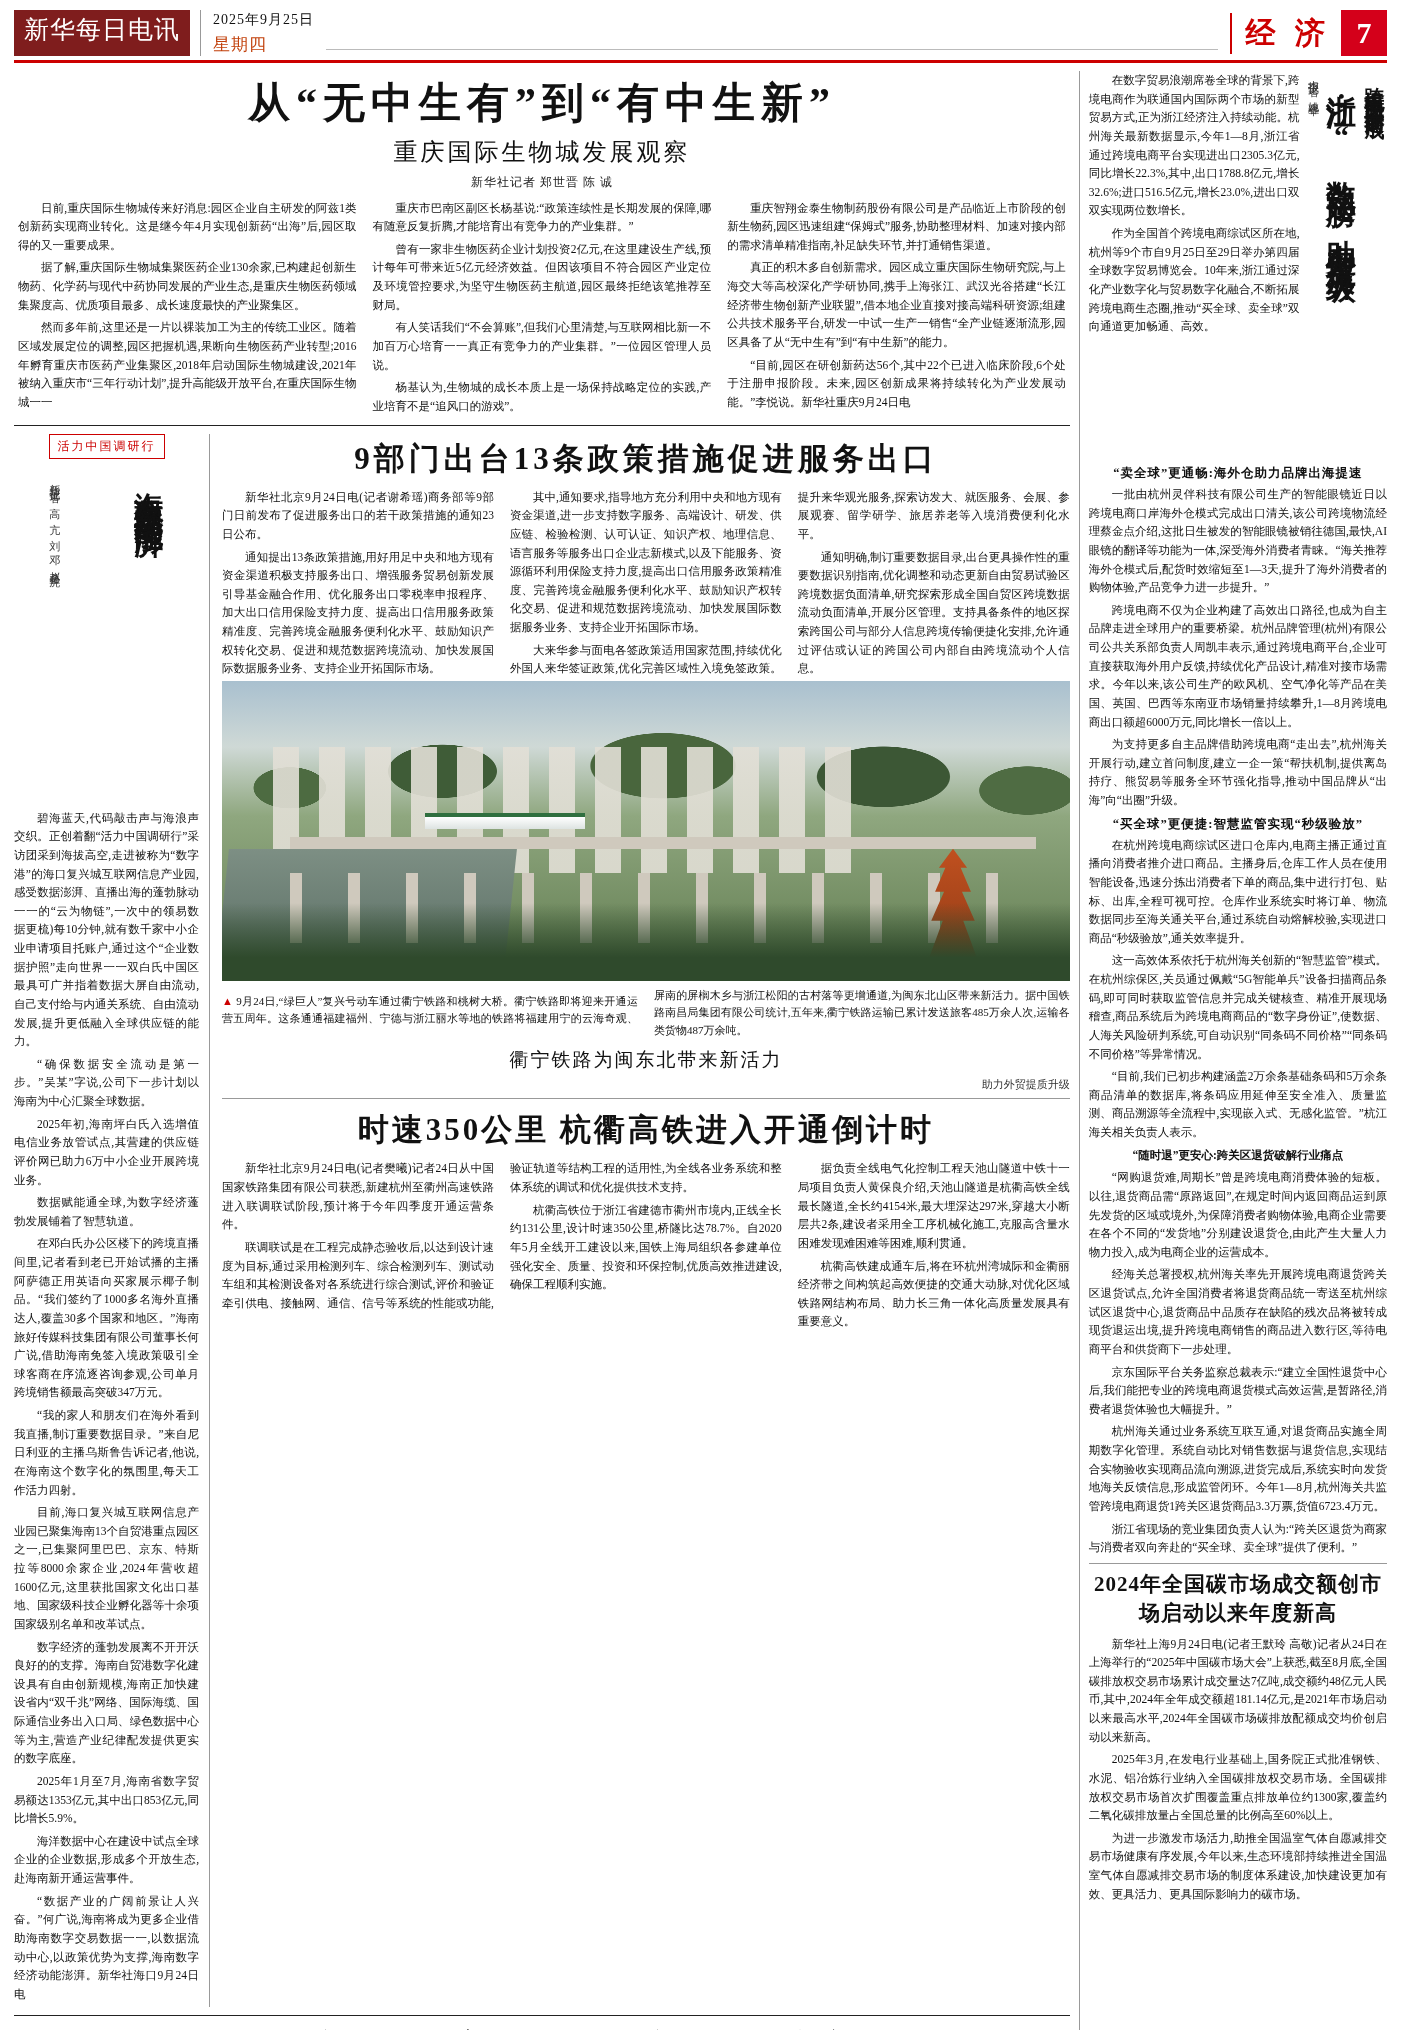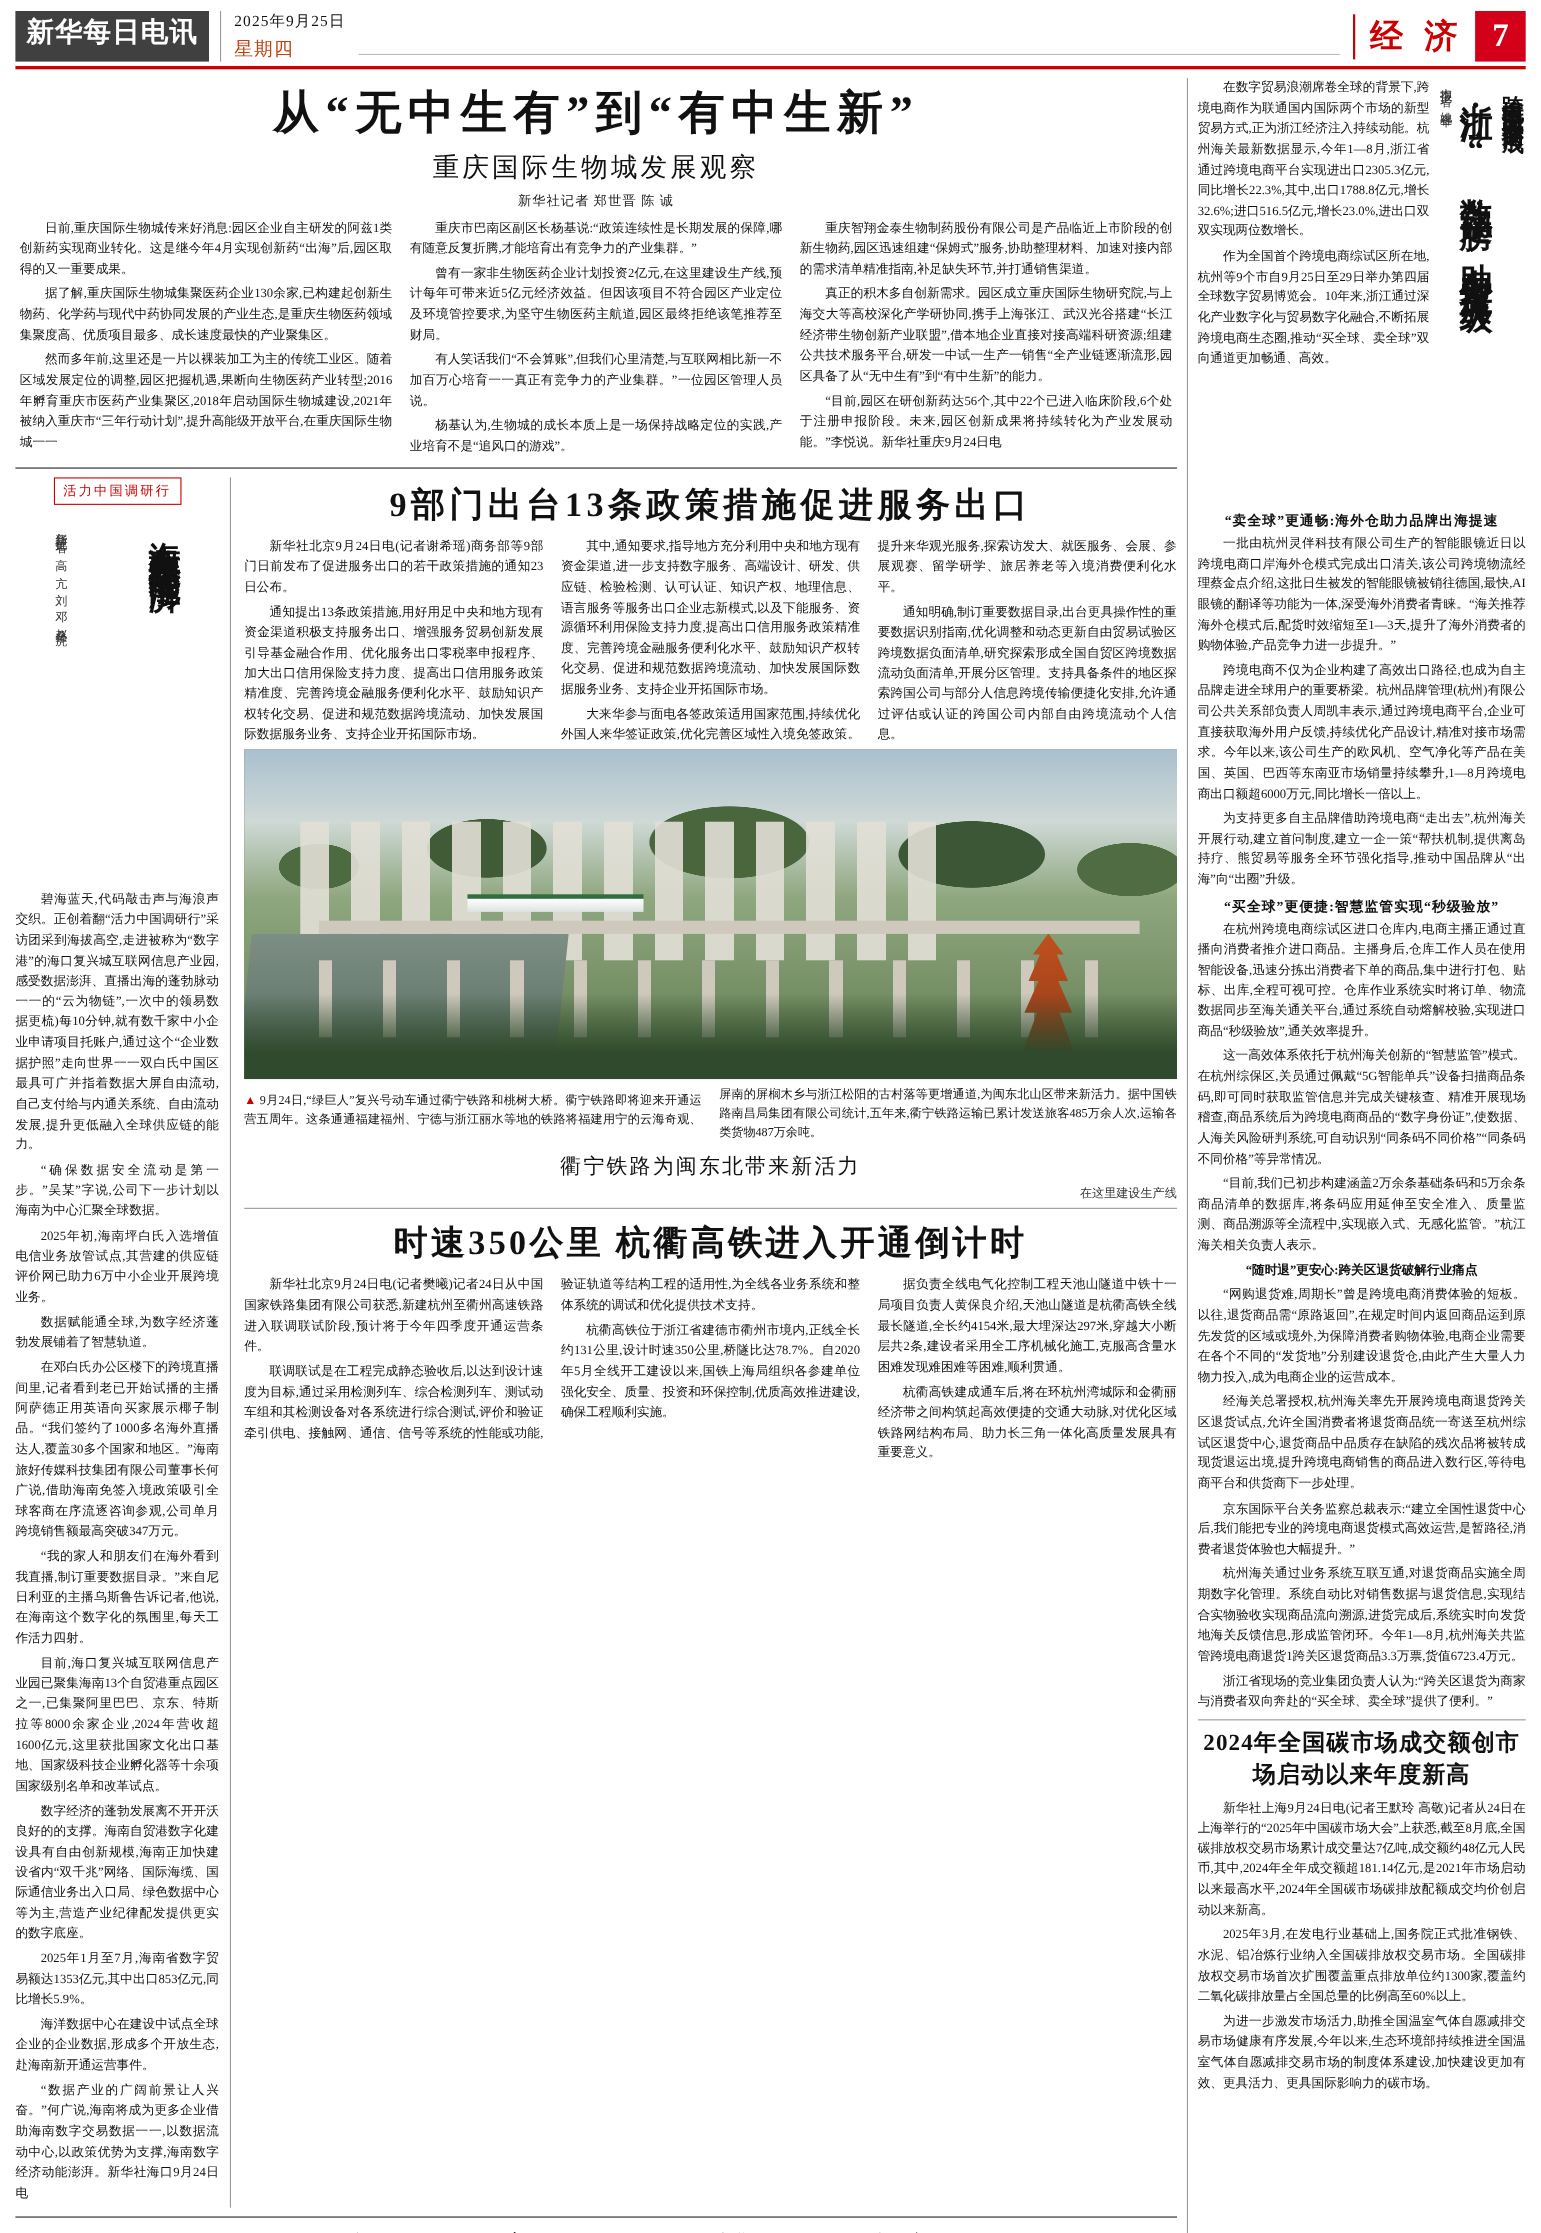--- a/index.html
+++ b/index.html
@@ -8,21 +8,21 @@
     width:1401px;
     background:#ffffff;
     font-family:"Liberation Serif", "DejaVu Serif", serif;
     color:#111;
   }
   .page { width:1401px; min-height:2030px; position:relative; padding:10px 14px 8px 14px; }
 
   
   .masthead { display:flex; align-items:stretch; border-bottom:3px solid #c00; padding-bottom:4px; }
   .logo {
-    background:#404040; color:#fff; font-weight:bold; font-size:25px;
+    background:#7f1d1d; color:#fff; font-weight:normal; font-size:25px;
     padding:7px 10px 6px 10px; letter-spacing:1px; white-space:nowrap;
     font-family:"Liberation Serif", serif; line-height:1.05;
   }
   .date-block { border-left:1px solid #999; margin-left:10px; padding-left:12px; display:flex; flex-direction:column; justify-content:center; }
   .date-block .d1 { font-size:14px; color:#111; letter-spacing:1px; }
   .date-block .d2 { font-size:17px; color:#c2410c; letter-spacing:1px; margin-top:4px; }
   .mast-spacer { flex:1; border-bottom:1px solid #bbb; margin:0 12px 6px 12px; height:1px; align-self:flex-end; }
   .section-name { font-size:30px; font-weight:bold; color:#c00; letter-spacing:6px; align-self:center; padding-right:10px; border-left:2px solid #c00; padding-left:14px; }
   .page-num { background:#d4001a; color:#fff; font-size:30px; font-weight:bold; width:46px; height:46px; display:flex; align-items:center; justify-content:center; align-self:center; }
 
@@ -201,21 +201,21 @@
             <div class="piers"></div>
             <div class="train"></div>
             <div class="pagoda"></div>
             <div class="trees"></div>
           </div>
 
           <div class="cols2" style="margin-top:6px;">
             <p class="cap"><span class="mark">▲ </span><span>9月24日,“绿巨人”复兴号动车通过衢宁铁路和桃树大桥。衢宁铁路即将迎来开通运营五周年。这条通通福建福州、宁德与浙江丽水等地的铁路将福建用宁的云海奇观、屏南的屏榈木乡与浙江松阳的古村落等更增通道,为闽东北山区带来新活力。据中国铁路南昌局集团有限公司统计,五年来,衢宁铁路运输已累计发送旅客485万余人次,运输各类货物487万余吨。</span></p>
           </div>
           <div class="cap-title">衢宁铁路为闽东北带来新活力</div>
-          <div class="cap-credit">在这里建设生产线</div>
+          <div class="cap-credit">助力外贸提质升级</div>
 
           <div class="rule-thin"></div>
 
           <div class="hl-350">时速350公里 杭衢高铁进入开通倒计时</div>
           <div class="cols3">
             <p class="t">新华社北京9月24日电(记者樊曦)记者24日从中国国家铁路集团有限公司获悉,新建杭州至衢州高速铁路进入联调联试阶段,预计将于今年四季度开通运营条件。</p>
             <p class="t">联调联试是在工程完成静态验收后,以达到设计速度为目标,通过采用检测列车、综合检测列车、测试动车组和其检测设备对各系统进行综合测试,评价和验证牵引供电、接触网、通信、信号等系统的性能或功能,验证轨道等结构工程的适用性,为全线各业务系统和整体系统的调试和优化提供技术支持。</p>
             <p class="t">杭衢高铁位于浙江省建德市衢州市境内,正线全长约131公里,设计时速350公里,桥隧比达78.7%。自2020年5月全线开工建设以来,国铁上海局组织各参建单位强化安全、质量、投资和环保控制,优质高效推进建设,确保工程顺利实施。</p>
             <p class="t">据负责全线电气化控制工程天池山隧道中铁十一局项目负责人黄保良介绍,天池山隧道是杭衢高铁全线最长隧道,全长约4154米,最大埋深达297米,穿越大小断层共2条,建设者采用全工序机械化施工,克服高含量水困难发现难困难等困难,顺利贯通。</p>
             <p class="t">杭衢高铁建成通车后,将在环杭州湾城际和金衢丽经济带之间构筑起高效便捷的交通大动脉,对优化区域铁路网结构布局、助力长三角一体化高质量发展具有重要意义。</p>

